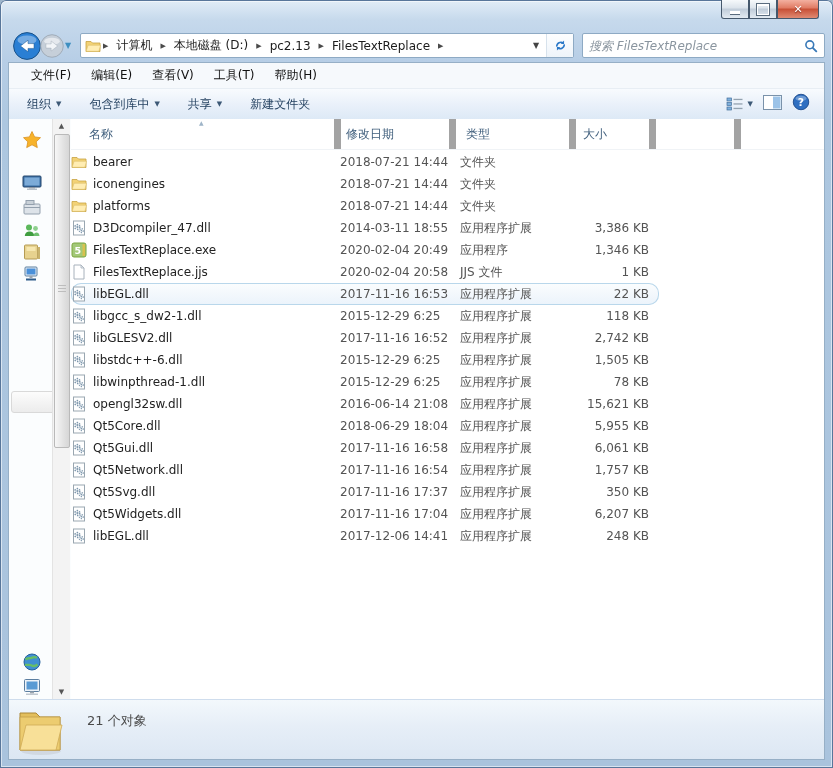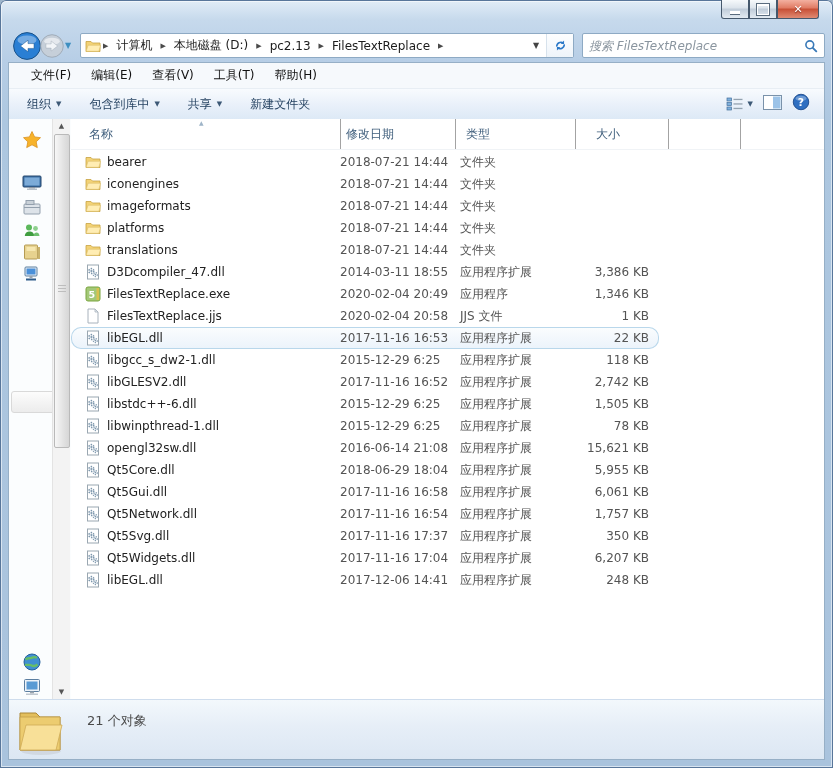--- a/index.html
+++ b/index.html
@@ -48,33 +48,33 @@
   .side-thumb-h{position:absolute;left:2px;top:272px;width:46px;height:20px;border:1px solid #d9d9d9;border-radius:3px;background:linear-gradient(180deg,#fcfcfc,#ececec);}
   .sscroll{position:absolute;right:1px;top:0;bottom:0;width:17px;background:#f3f3f3;border-left:1px solid #e3e3e3;}
   .sscroll .arr{position:absolute;left:0;width:17px;height:15px;font-size:7px;color:#555;text-align:center;line-height:15px;}
   .sscroll .arr.up{top:0;}
   .sscroll .arr.down{bottom:0;}
   .sthumb{position:absolute;left:1px;top:15px;width:14px;height:312px;background:linear-gradient(90deg,#f7f7f7,#e2e2e2 60%,#d6d6d6);border:1px solid #b9b9b9;border-radius:2px;}
   .sgrip{position:absolute;left:3px;top:150px;width:8px;height:8px;background:repeating-linear-gradient(180deg,#bdbdbd 0 1px,transparent 1px 3px);}
 
   .filelist{position:absolute;left:62px;right:0;top:0;bottom:0;background:#fff;}
   .lheader{position:relative;height:30px;border-bottom:1px solid #f0f3f6;}
-  .hcell{position:absolute;top:0;height:30px;line-height:30px;font-size:12px;color:#3f5e7c;border-right:1px solid #a3a3a3;box-sizing:border-box;}
+  .hcell{position:absolute;top:0;height:30px;line-height:30px;font-size:12px;color:#3f5e7c;border-right:7px solid #a3a3a3;box-sizing:border-box;}
   .hc-name{left:0;width:270px;padding-left:18px;}
   .hc-date{left:270px;width:115px;padding-left:5px;}
   .hc-type{left:385px;width:120px;padding-left:10px;}
-  .hc-size{left:515px;width:83px;padding-left:10px;}
+  .hc-size{left:502px;width:83px;padding-left:10px;}
   .hc-pad{left:588px;width:82px;}
   .sortglyph{position:absolute;left:128px;top:0px;font-size:6px;color:#9eb4c8;}
 
   .rows{position:absolute;left:0;top:32px;right:0;}
   .row{position:relative;height:22px;line-height:22px;width:588px;box-sizing:border-box;}
   .row.hl{background:linear-gradient(180deg,#fbfdfe,#ebf3fb);box-shadow:inset 0 0 0 1px #b9d7eb;border-radius:10px;}
   .row span{display:inline-block;vertical-align:top;height:22px;}
-  .c-namewrap{width:264px;padding-left:14px;box-sizing:border-box;white-space:nowrap;overflow:hidden;text-decoration:underline;}
+  .c-namewrap{width:264px;padding-left:0;box-sizing:border-box;white-space:nowrap;overflow:hidden;text-decoration:underline;}
   .ficon{width:16px;height:16px;margin-top:3px;margin-right:6px;}
   .ficon svg{display:block;}
   .fname{font-size:12px;color:#222;}
   .c-date{width:115px;padding-left:5px;font-size:12px;color:#545454;box-sizing:border-box;}
   .c-type{width:120px;padding-left:10px;font-size:12px;color:#545454;box-sizing:border-box;}
   .c-size{width:83px;text-align:right;padding-right:4px;font-size:12px;color:#545454;box-sizing:border-box;}
 
   
   .details{position:absolute;left:0;right:0;bottom:0;height:59px;background:linear-gradient(180deg,#f3f8fc 0%,#e6eef7 45%,#dce7f3 100%);border-top:1px solid #cfdded;}
   .bigfolder{position:absolute;left:5px;top:3px;}
@@ -301,33 +301,21 @@
             <div class="row">
     <span class="c-namewrap"><span class="ficon"><svg width="16" height="16" viewBox="0 0 16 16">
                     <path d="M1 3.5h5l1.5 1.5H15v8.5H1z" fill="#f3d276" stroke="#c7a243" stroke-width="0.8"></path>
                     <path d="M1.2 13.3 L3 7.2h12.6l-1.7 6.1z" fill="#ffedb3" stroke="#dcbd6a" stroke-width="0.6"></path>
                   </svg></span><span class="fname">iconengines</span></span><span class="c-date">2018-07-21 14:44</span><span class="c-type">文件夹</span><span class="c-size"></span>
   </div>
             <div class="row">
     <span class="c-namewrap"><span class="ficon"><svg width="16" height="16" viewBox="0 0 16 16">
                     <path d="M1 3.5h5l1.5 1.5H15v8.5H1z" fill="#f3d276" stroke="#c7a243" stroke-width="0.8"></path>
                     <path d="M1.2 13.3 L3 7.2h12.6l-1.7 6.1z" fill="#ffedb3" stroke="#dcbd6a" stroke-width="0.6"></path>
-                  </svg></span><span class="fname">imageformats</span></span><span class="c-date">2018-07-21 14:44</span><span class="c-type">文件夹</span><span class="c-size"></span>
-  </div>
-            <div class="row">
-    <span class="c-namewrap"><span class="ficon"><svg width="16" height="16" viewBox="0 0 16 16">
-                    <path d="M1 3.5h5l1.5 1.5H15v8.5H1z" fill="#f3d276" stroke="#c7a243" stroke-width="0.8"></path>
-                    <path d="M1.2 13.3 L3 7.2h12.6l-1.7 6.1z" fill="#ffedb3" stroke="#dcbd6a" stroke-width="0.6"></path>
                   </svg></span><span class="fname">platforms</span></span><span class="c-date">2018-07-21 14:44</span><span class="c-type">文件夹</span><span class="c-size"></span>
-  </div>
-            <div class="row">
-    <span class="c-namewrap"><span class="ficon"><svg width="16" height="16" viewBox="0 0 16 16">
-                    <path d="M1 3.5h5l1.5 1.5H15v8.5H1z" fill="#f3d276" stroke="#c7a243" stroke-width="0.8"></path>
-                    <path d="M1.2 13.3 L3 7.2h12.6l-1.7 6.1z" fill="#ffedb3" stroke="#dcbd6a" stroke-width="0.6"></path>
-                  </svg></span><span class="fname">translations</span></span><span class="c-date">2018-07-21 14:44</span><span class="c-type">文件夹</span><span class="c-size"></span>
   </div>
             <div class="row">
     <span class="c-namewrap"><span class="ficon"><svg width="16" height="16" viewBox="0 0 16 16">
                     <rect x="2.5" y="1" width="11" height="14" fill="#ffffff" stroke="#9aa7b1"></rect>
                     <circle cx="6.3" cy="7" r="2.4" fill="none" stroke="#7d97ad" stroke-width="1.6" stroke-dasharray="1.3 1.1"></circle>
                     <circle cx="6.3" cy="7" r="1" fill="#7d97ad"></circle>
                     <circle cx="10.3" cy="10.6" r="1.9" fill="none" stroke="#7d97ad" stroke-width="1.4" stroke-dasharray="1.1 1"></circle>
                     <circle cx="10.3" cy="10.6" r="0.8" fill="#7d97ad"></circle>
                   </svg></span><span class="fname">D3Dcompiler_47.dll</span></span><span class="c-date">2014-03-11 18:55</span><span class="c-type">应用程序扩展</span><span class="c-size">3,386 KB</span>
   </div>

